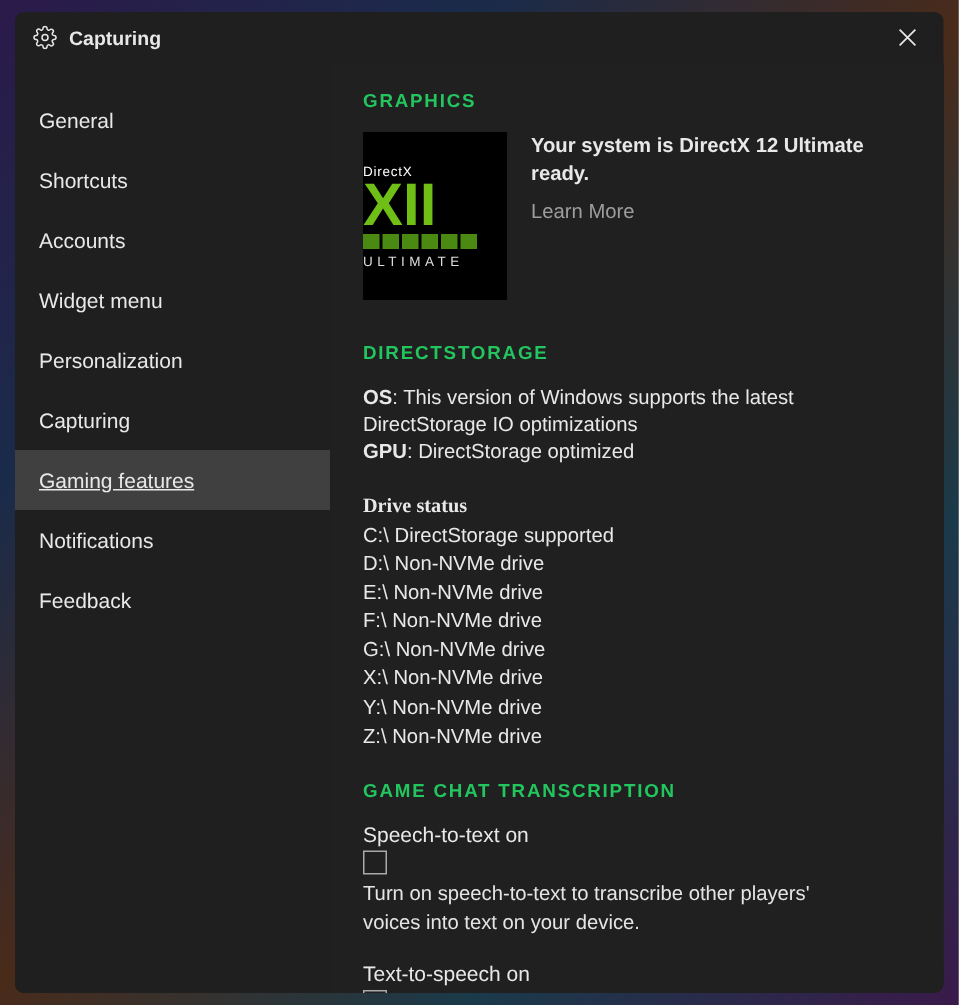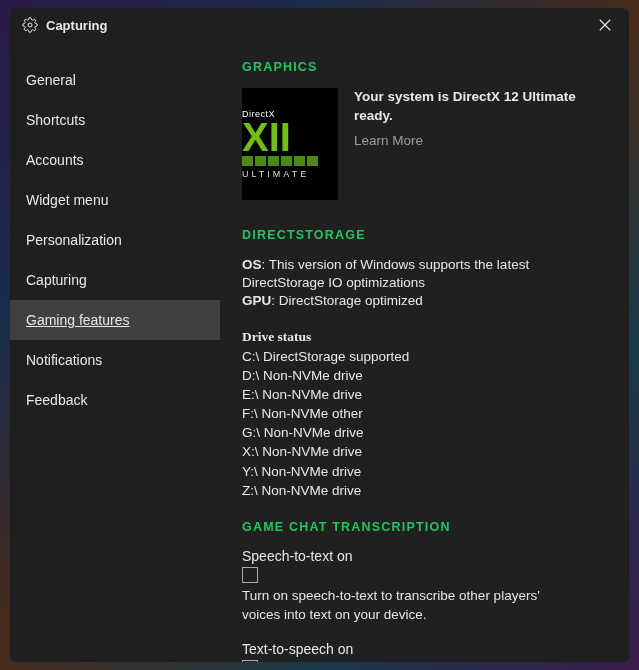--- a/index.html
+++ b/index.html
@@ -156,21 +156,21 @@
       </div>
       <div class="ds-line">
         <span class="bold">GPU</span><span>: DirectStorage optimized</span>
       </div>
 
       <div class="drive-head">Drive status</div>
       <div class="drive-list" id="drive-list">
           <div>C:\ DirectStorage supported</div>
           <div>D:\ Non-NVMe drive</div>
           <div>E:\ Non-NVMe drive</div>
-          <div>F:\ Non-NVMe other</div>
+          <div>F:\ Non-NVMe drive</div>
           <div>G:\ Non-NVMe drive</div>
           <div>X:\ Non-NVMe drive</div>
           <div>Y:\ Non-NVMe drive</div>
           <div>Z:\ Non-NVMe drive</div>
         </div>
 
       <div class="section-head mt">GAME CHAT TRANSCRIPTION</div>
 
       <div class="chat-row">
         <div class="label">Speech-to-text on</div>

